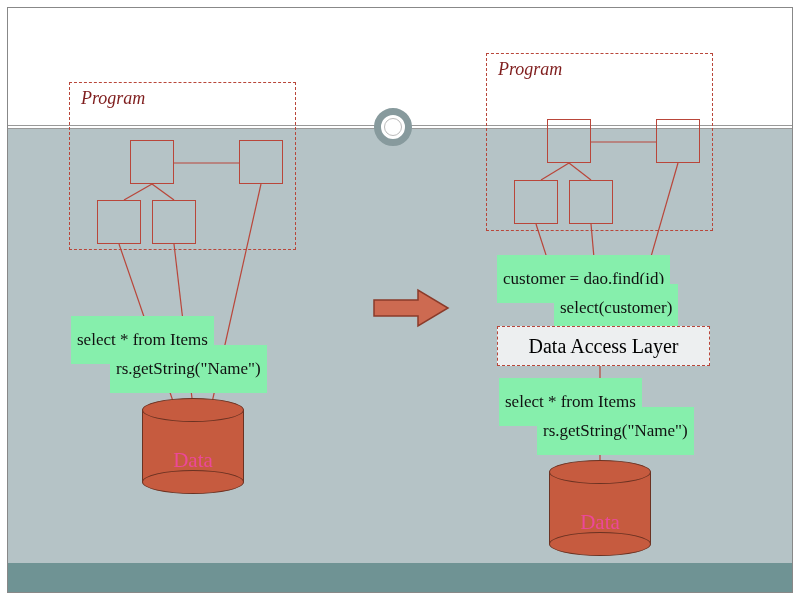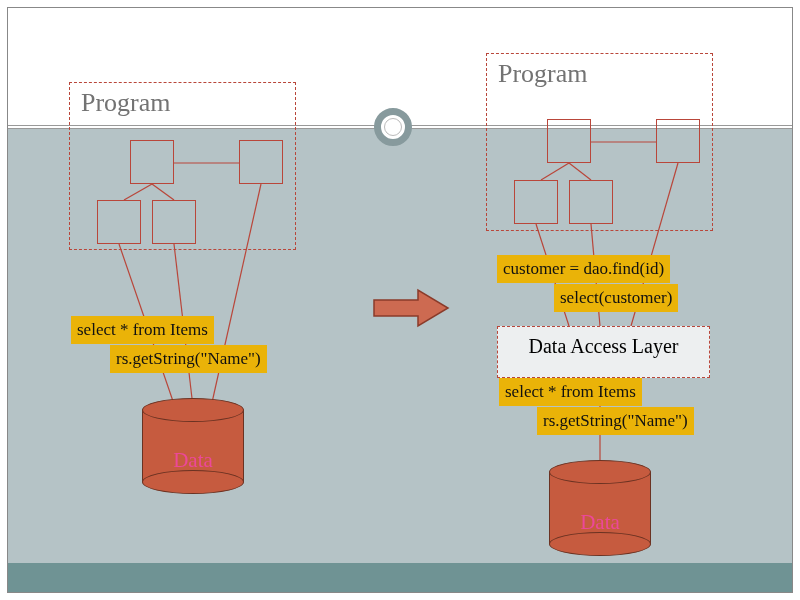--- a/index.html
+++ b/index.html
@@ -64,35 +64,36 @@
     border-radius: 50%;
   }
   .prog-box {
     position: absolute;
     border: 1.5px dashed #b9463a;
     box-sizing: border-box;
     background: transparent;
   }
   .prog-title {
     position: absolute;
-    font-size: 26px;
-    color: #737373;
+    font-size: 18px;
+    color: #7f1d1d;
+    font-style: italic;
   }
   .small-box {
     position: absolute;
     width: 44px; height: 44px;
     border: 1px solid #b9463a;
     box-sizing: border-box;
   }
   .label {
     position: absolute;
-    background: #eab308;
+    background: #86efac;
     font-size: 17px;
     color: #111;
-    padding: 4px 6px;
+    padding: 14px 6px;
     white-space: nowrap;
   }
   .dal-box {
     position: absolute;
     border: 1.5px dashed #b9463a;
     background: #edeff0;
     box-sizing: border-box;
     text-align: center;
     font-size: 20px;
     color: #000;
@@ -200,21 +201,21 @@
 <div class="prog-box" style="left:486px; top:53px; width:227px; height:178px;"></div>
 <div class="prog-title" style="left:498px; top:59px;">Program</div>
 <div class="small-box" style="left:547px; top:119px;"></div>
 <div class="small-box" style="left:656px; top:119px;"></div>
 <div class="small-box" style="left:514px; top:180px;"></div>
 <div class="small-box" style="left:569px; top:180px;"></div>
 
 <div class="label" style="left:497px; top:255px;">customer = dao.find(id)</div>
 <div class="label" style="left:554px; top:284px;">select(customer)</div>
 
-<div class="dal-box" style="left:497px; top:326px; width:213px; height:52px;">
+<div class="dal-box" style="left:497px; top:326px; width:213px; height:40px;">
   <span>Data Access Layer</span>
 </div>
 
 <div class="label" style="left:499px; top:378px;">select * from Items</div>
 <div class="label" style="left:537px; top:407px;">rs.getString("Name")</div>
 
 <div class="cyl" style="left:549px; top:460px; width:102px; height:96px;">
   <div class="body" style="height:72px;"></div>
   <div class="bot"></div>
   <div class="top"></div>

